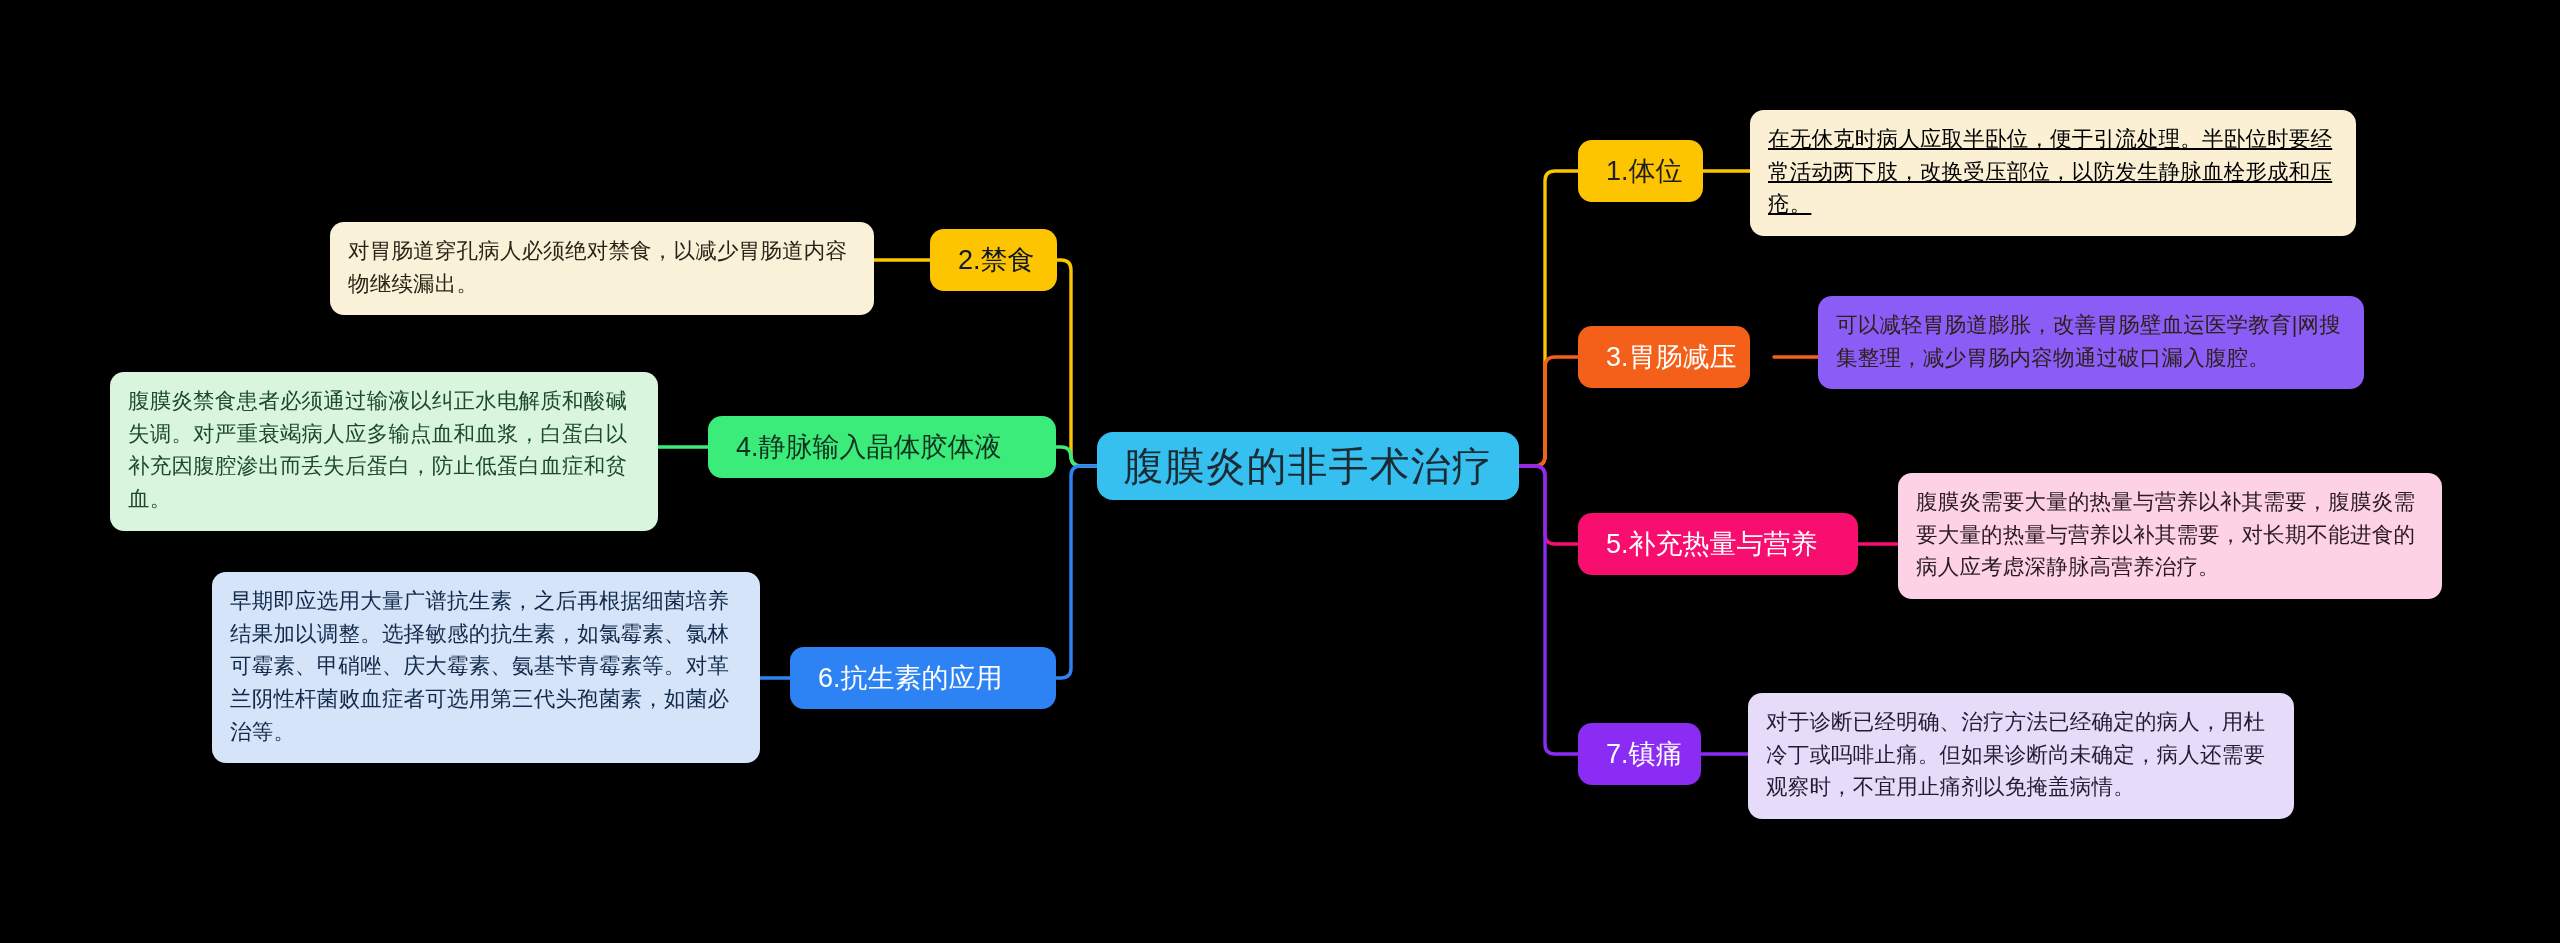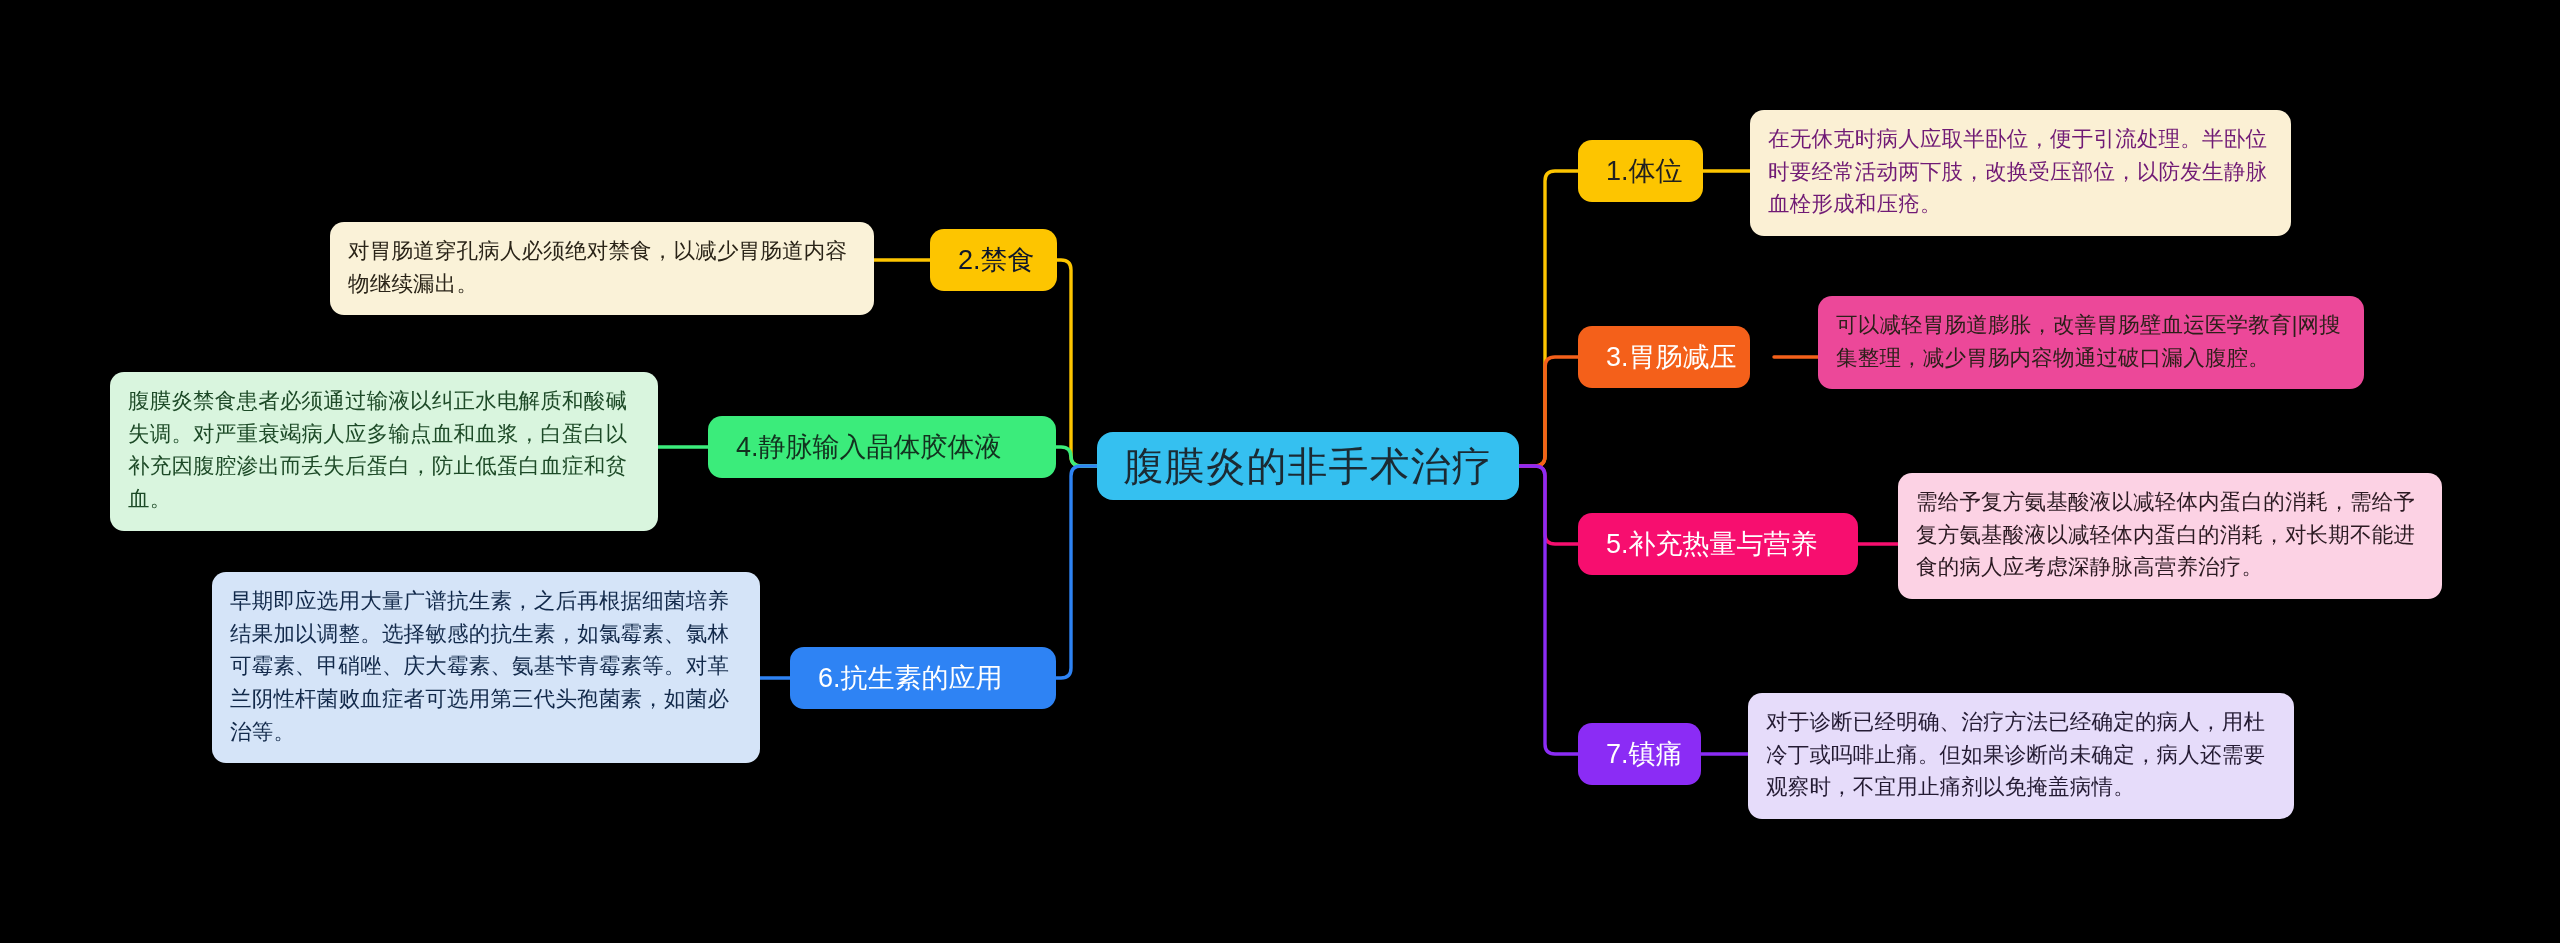--- a/index.html
+++ b/index.html
@@ -53,22 +53,22 @@
     box-sizing:border-box;
     border-radius:14px;
     padding:13px 18px 15px 18px;
     font-size:21.5px;
     line-height:1.52;
     letter-spacing:.2px;
     word-break:break-all;
   }
   .note .lbl{display:block;}
 
-  #note-1{left:1750px;top:110px;width:541px;background:#fbf0d4;color:#701a75;}
-  #note-3{left:1818px;top:296px;width:546px;background:#ec4899;color:#2c201a;}
+  #note-1{left:1750px;top:110px;width:606px;background:#fbf0d4;color:#000000;text-decoration:underline;}
+  #note-3{left:1818px;top:296px;width:546px;background:#8b5cf6;color:#2c201a;}
   #note-5{left:1898px;top:473px;width:544px;background:#fcd2e4;color:#2b1a22;}
   #note-7{left:1748px;top:693px;width:546px;background:#e6dcfa;color:#241b33;}
 
   #note-2{left:330px;top:222px;width:544px;background:#faf2d8;color:#2a2418;}
   #note-4{left:110px;top:372px;width:548px;background:#d9f5de;color:#1d4a27;}
   #note-6{left:212px;top:572px;width:548px;background:#d5e4f8;color:#12294a;}
 </style>
 </head>
 <body>
 
@@ -122,21 +122,21 @@
     <span class="lbl">6.抗生素的应用</span>
   </div>
 
   <div class="note" id="note-1">
     <span class="lbl">在无休克时病人应取半卧位，便于引流处理。半卧位时要经常活动两下肢，改换受压部位，以防发生静脉血栓形成和压疮。</span>
   </div>
   <div class="note" id="note-3">
     <span class="lbl">可以减轻胃肠道膨胀，改善胃肠壁血运医学教育|网搜集整理，减少胃肠内容物通过破口漏入腹腔。</span>
   </div>
   <div class="note" id="note-5">
-    <span class="lbl">需给予复方氨基酸液以减轻体内蛋白的消耗，需给予复方氨基酸液以减轻体内蛋白的消耗，对长期不能进食的病人应考虑深静脉高营养治疗。</span>
+    <span class="lbl">腹膜炎需要大量的热量与营养以补其需要，腹膜炎需要大量的热量与营养以补其需要，对长期不能进食的病人应考虑深静脉高营养治疗。</span>
   </div>
   <div class="note" id="note-7">
     <span class="lbl">对于诊断已经明确、治疗方法已经确定的病人，用杜冷丁或吗啡止痛。但如果诊断尚未确定，病人还需要观察时，不宜用止痛剂以免掩盖病情。</span>
   </div>
 
   <div class="note" id="note-2">
     <span class="lbl">对胃肠道穿孔病人必须绝对禁食，以减少胃肠道内容物继续漏出。</span>
   </div>
   <div class="note" id="note-4">
     <span class="lbl">腹膜炎禁食患者必须通过输液以纠正水电解质和酸碱失调。对严重衰竭病人应多输点血和血浆，白蛋白以补充因腹腔渗出而丢失后蛋白，防止低蛋白血症和贫血。</span>

